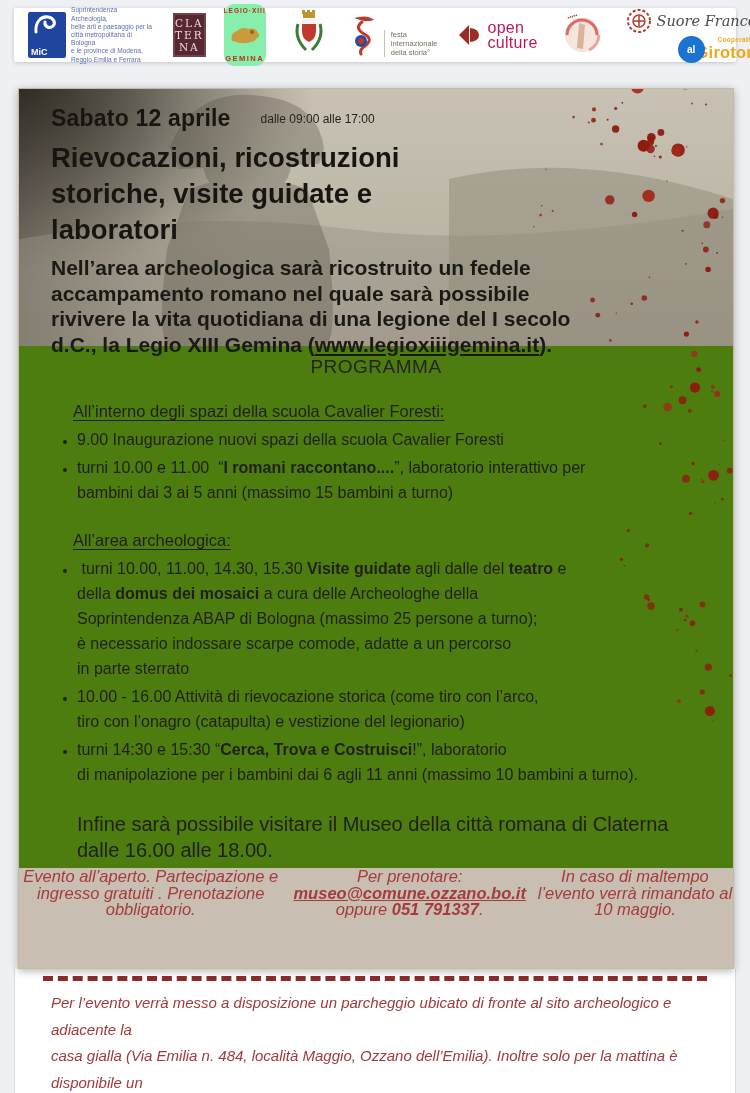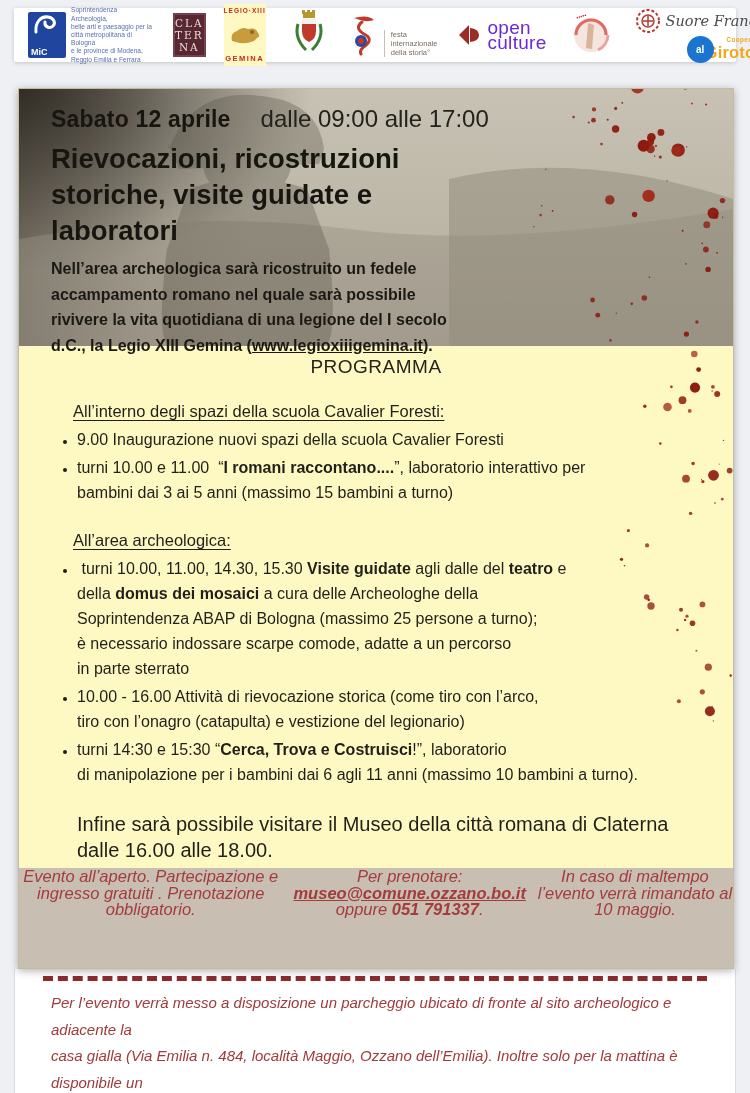--- a/index.html
+++ b/index.html
@@ -20,31 +20,31 @@
   
   .mic-box{width:38px;height:46px;background:#20459e;border-radius:2px;position:relative;flex:none;}
   .mic-box svg{position:absolute;top:2px;left:5px;}
   .mic-box .mic-label{position:absolute;left:3px;bottom:1px;color:#fff;font-size:9px;font-weight:bold;}
   .mic-caption{margin-left:5px;width:82px;color:#5970b0;font-size:6.6px;line-height:8.2px;white-space:pre-wrap;}
   
   .claterna-box{width:56px;height:44px;background:#582731;border:2px solid #74414d;box-sizing:border-box;
     display:flex;flex-direction:column;align-items:center;justify-content:center;margin-left:8px;}
   .cl-line{color:#e9dcd8;font-family:"DejaVu Serif", serif;font-size:10.5px;line-height:12px;letter-spacing:2px;}
   
-  .legio-box{width:52px;height:62px;background:#fef9c3;display:flex;flex-direction:column;align-items:center;justify-content:space-between;padding:3px 0;box-sizing:border-box;margin-left:6px;}
+  .legio-box{width:52px;height:62px;background:#86efac;display:flex;flex-direction:column;align-items:center;justify-content:space-between;padding:3px 0;box-sizing:border-box;margin-left:6px;border-radius:11px;}
   .legio-top{color:#c42a1e;font-size:6.5px;font-weight:bold;letter-spacing:1px;}
   .legio-bottom{color:#c42a1e;font-size:7.5px;font-weight:bold;letter-spacing:1.5px;}
   
   .crest{margin-left:14px;}
   
   .festa{margin-left:10px;}
   .festa-caption{margin-left:6px;padding-left:6px;border-left:1px solid #cbbfae;color:#7b6f63;font-size:7.5px;line-height:9px;white-space:pre-wrap;margin-top:16px;}
   
   .oc{margin-left:8px;}
-  .oc-text{margin-left:6px;color:#6d28d9;font-size:19px;line-height:15px;font-weight:500;white-space:pre-wrap;letter-spacing:.3px;}
+  .oc-text{margin-left:6px;color:#be185d;font-size:16px;line-height:15px;font-weight:500;white-space:pre-wrap;letter-spacing:.3px;}
   
   .museo{margin-left:10px;}
   
   .suore-block{margin-left:10px;display:flex;flex-direction:column;align-items:flex-start;}
   .suore-row{display:flex;align-items:center;}
   .suore-text{margin-left:5px;font-family:"DejaVu Serif", serif;font-style:italic;font-size:14.5px;color:#4c4c4c;white-space:nowrap;}
   .giro-row{display:flex;align-items:center;margin:2px 0 0 52px;}
   .giro-circle{width:27px;height:27px;border-radius:50%;background:#1b75d0;color:#fff;font-size:10px;font-weight:bold;
     display:flex;align-items:center;justify-content:center;flex:none;z-index:2;}
   .giro-right{display:flex;flex-direction:column;margin-left:-9px;}
@@ -59,26 +59,26 @@
   .hero{
     position:relative;height:257px;box-sizing:border-box;padding:16px 0 0 32px;
     background:
       radial-gradient(ellipse 420px 260px at 0% 0%, rgba(35,30,24,.82), rgba(35,30,24,0) 70%),
       linear-gradient(100deg, rgba(45,38,30,.55) 0%, rgba(45,38,30,.12) 22%, rgba(45,38,30,0) 34%),
       linear-gradient(180deg,#c7c2b3 0%,#bcb6a7 55%,#aaa395 100%);
   }
   .hero-art{position:absolute;top:0;left:0;width:714px;height:257px;pointer-events:none;}
   .hero-date-row{display:flex;align-items:center;position:relative;z-index:3;}
   .hero-date{font-size:23px;font-weight:bold;color:#17150f;letter-spacing:.2px;}
-  .hero-time{font-size:24px;color:#24221c;margin-left:30px;}
+  .hero-time{font-size:12px;color:#24221c;margin-left:30px;}
   .hero-title{position:relative;z-index:3;margin-top:8px;font-size:27.5px;line-height:36px;font-weight:bold;color:#17150f;white-space:pre-wrap;}
-  .hero-intro{position:relative;z-index:3;margin-top:7px;font-size:16px;line-height:25.5px;font-weight:bold;color:#1b1914;white-space:pre-wrap;}
+  .hero-intro{position:relative;z-index:3;margin-top:7px;font-size:21px;line-height:25.5px;font-weight:bold;color:#1b1914;white-space:pre-wrap;}
   .hero-intro a{color:#1b1914;font-weight:bold;}
 
-  .program{height:522px;box-sizing:border-box;background:#fef9c3;padding:10px 40px 0;position:relative;}
+  .program{height:522px;box-sizing:border-box;background:#4d7c0f;padding:10px 40px 0;position:relative;}
   .prog-heading{text-align:center;font-size:19px;letter-spacing:.5px;color:#26241e;}
   .prog-section{margin-top:24px;}
   .prog-section + .prog-section{margin-top:26px;}
   .prog-title{margin-left:14px;font-size:16.5px;color:#211f19;text-decoration:underline;text-underline-offset:3px;}
   ul.prog-list{margin:6px 0 0;padding-left:18px;}
   ul.prog-list li{font-size:16px;line-height:25px;color:#211f19;margin-bottom:3px;white-space:pre-wrap;}
   ul.prog-list li::marker{font-size:12px;}
   .b{font-weight:bold;}
   .prog-closing{margin:24px 0 0 18px;font-size:20px;line-height:26px;color:#211f19;white-space:pre-wrap;}
   .prog-note{margin:44px 0 0 10px;font-size:15.5px;line-height:26px;color:#211f19;white-space:pre-wrap;}

